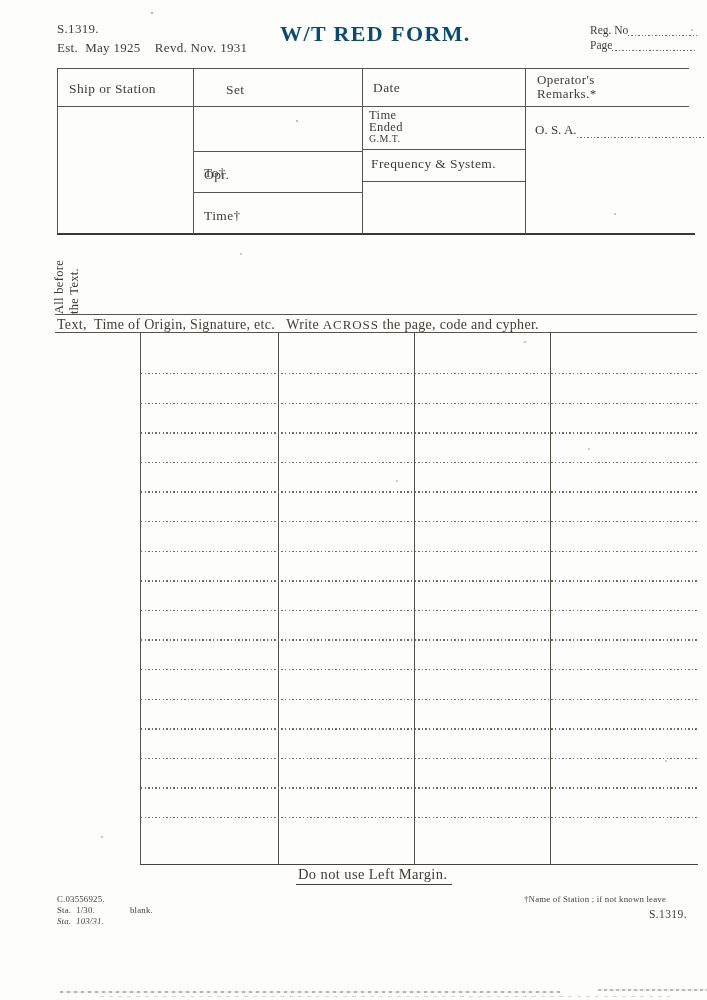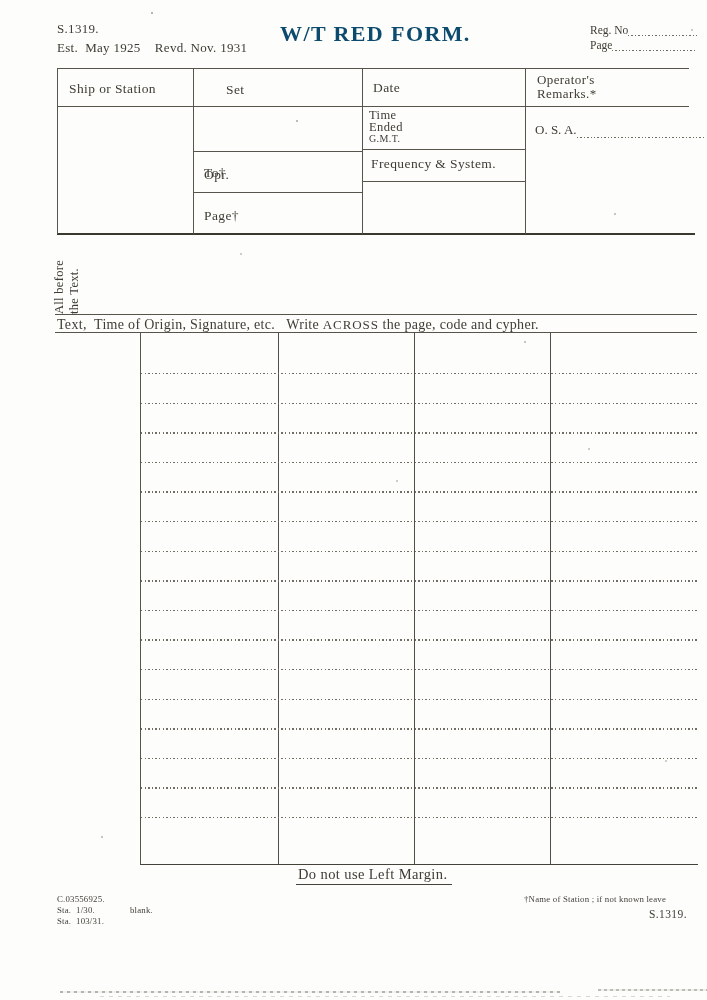--- a/index.html
+++ b/index.html
@@ -51,21 +51,21 @@
 
   
   .no-margin{left:296px;top:866px;font-size:14.5px;letter-spacing:.4px;
     border-bottom:1.2px solid #45423a;padding:0 5px 1px 2px;}
   .foot{font-size:8.8px;line-height:11px;letter-spacing:.2px;color:#45423c;}
   .print-ref{left:57px;top:894px;}
   .star-note{left:119px;top:894px;}
   .dagger-note{left:524px;top:894px;}
   .sta-1{left:57px;top:905px;}
   .star-cont{left:130px;top:905px;}
-  .sta-2{left:57px;top:916px;}
+  .sta-2{left:57px;top:916px;font-style:italic;}
   .s1319{left:649px;top:908px;font-size:11.5px;letter-spacing:.4px;}
 
   
   .speck{position:absolute;left:151px;top:12px;width:2px;height:2px;background:rgba(95,92,84,.45);
     box-shadow:145px 108px 0 rgba(95,92,84,.4),463px 201px 0 rgba(95,92,84,.35),
     540px 17px 0 rgba(95,92,84,.3),89px 241px 0 rgba(95,92,84,.3),
     373px 329px 0 rgba(95,92,84,.35),-50px 824px 0 rgba(95,92,84,.35),
     437px 436px 0 rgba(95,92,84,.3),245px 468px 0 rgba(95,92,84,.3),
     514px 748px 0 rgba(95,92,84,.3);}
   .scan-edge-1{position:absolute;left:60px;top:991px;width:500px;height:2px;
@@ -121,21 +121,21 @@
       <div>Time</div>
       <div>Ended</div>
       <div class="tiny">G.M.T.</div>
     </div>
     <div class="osa-row">
       <span>O. S. A.</span>
       <span class="leader"></span>
     </div>
     <div class="cell-label" style="left:147px;top:97px;">To†</div>
     <div class="cell-label" style="left:314px;top:88px;">Frequency &amp; System.</div>
-    <div class="cell-label" style="left:147px;top:140px;">Page†</div>
+    <div class="cell-label" style="left:147px;top:140px;">Time†</div>
   </div>
 
   <div class="abs margin-note">
     <div class="rot">
       <div>All before</div>
       <div>the Text.</div>
     </div>
   </div>
 
   <div class="hline" style="left:55px;top:314px;width:642px;"></div>

